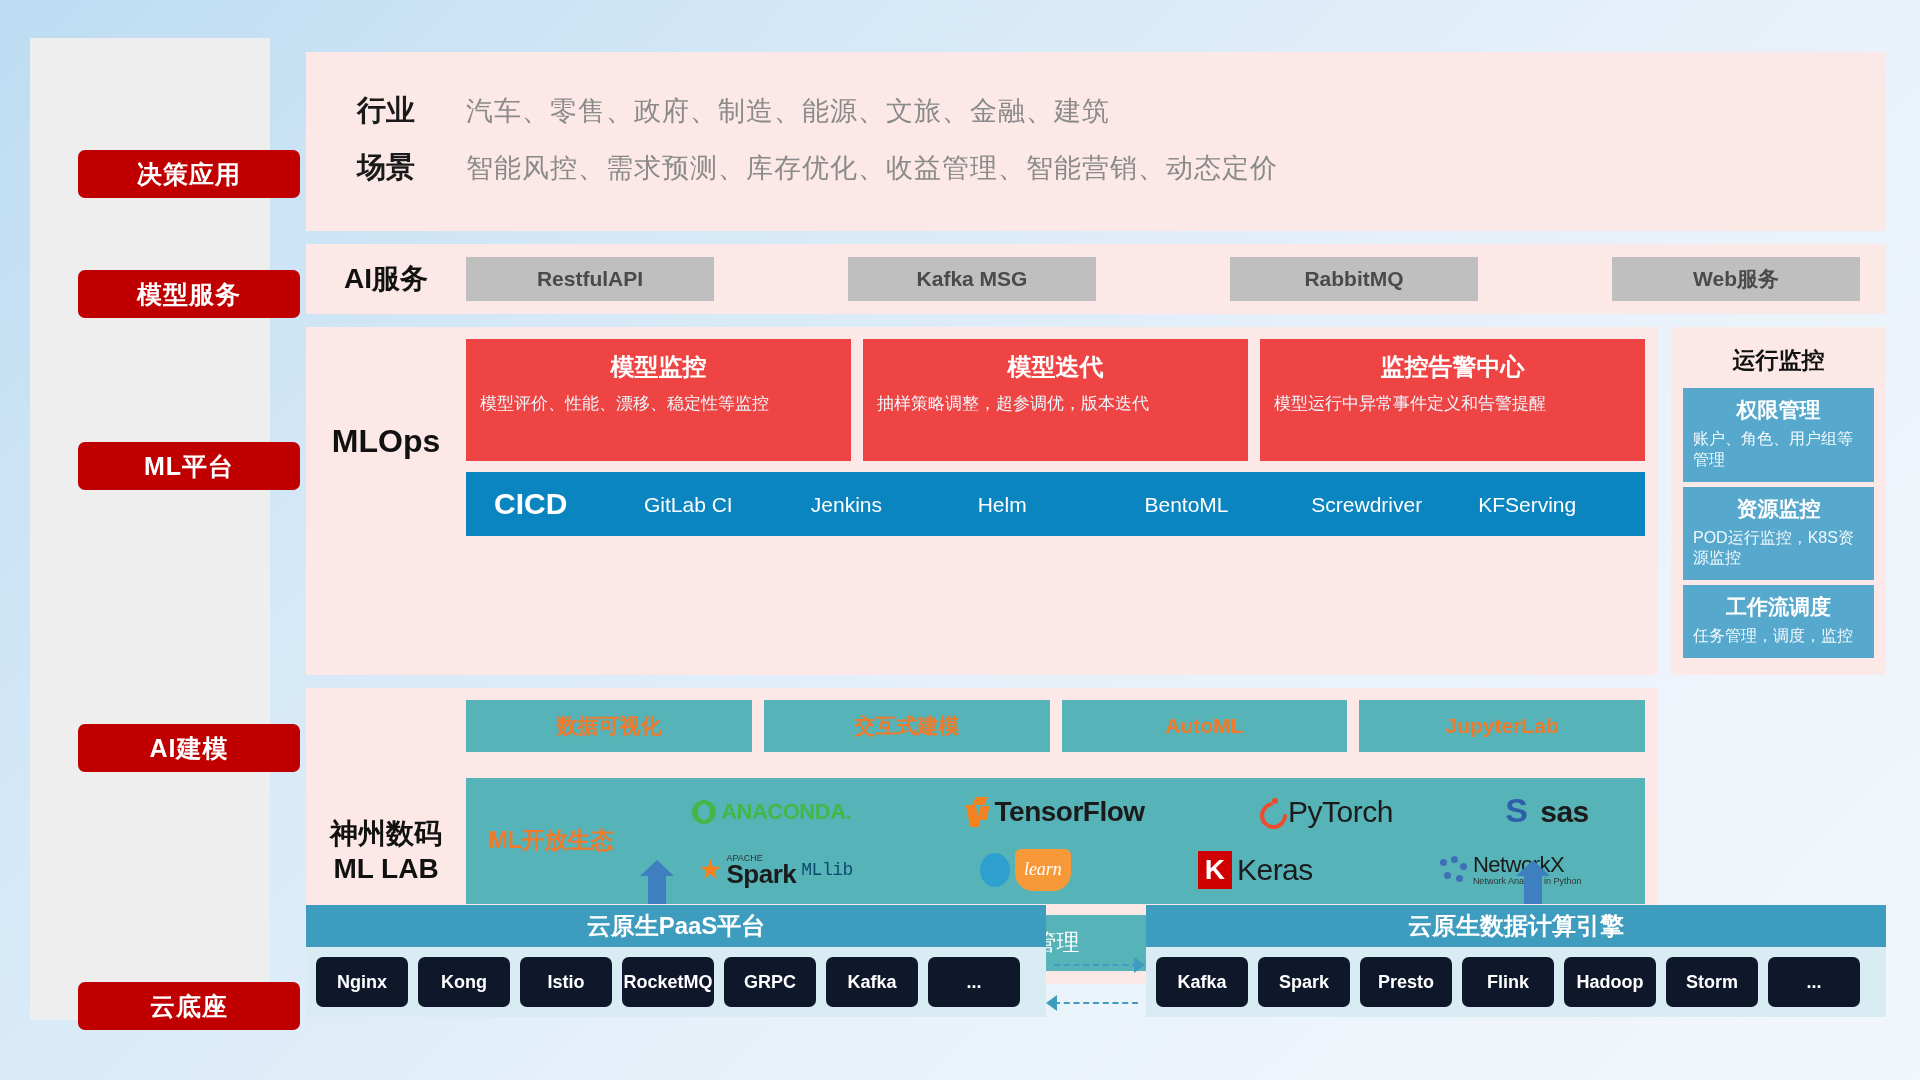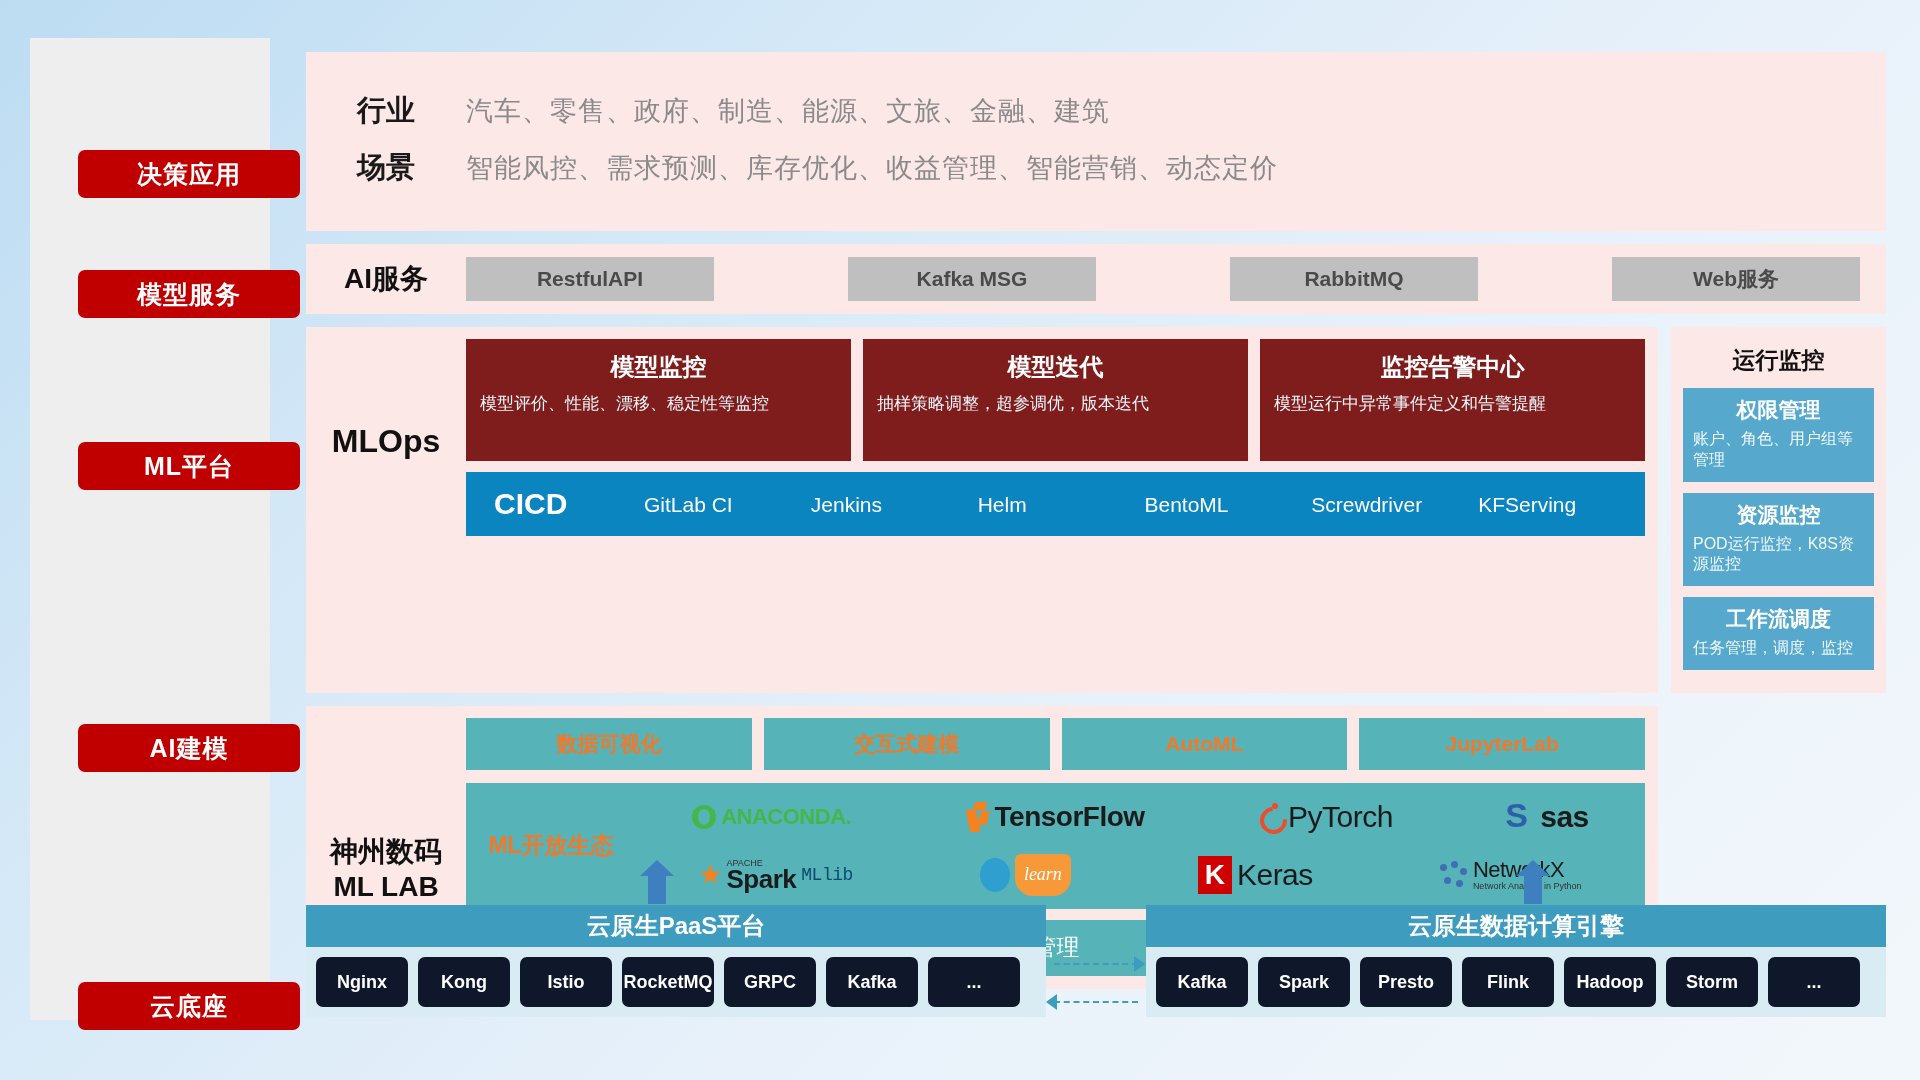--- a/index.html
+++ b/index.html
@@ -62,68 +62,68 @@
   
   #row-mlops { display: flex; gap: 13px; margin-bottom: 13px; }
   #band-mlops {
     width: 1352px; background: #fbe8e7; padding: 12px 13px 13px 0;
     display: flex; align-items: flex-start;
   }
   .mlops-label { width: 160px; flex: 0 0 160px; text-align: center; font-weight: bold; font-size: 32px; color:#111; padding-top: 84px; }
   .mlops-right { flex: 1; }
   .mlops-cards { display: flex; gap: 12px; }
   .mlops-card {
-    flex: 1; background: #7f1d1d; color: #fff; padding: 12px 14px 16px 14px;
+    flex: 1; background: #ef4444; color: #fff; padding: 12px 14px 16px 14px;
     min-height: 122px;
   }
   .mlops-card h4 { text-align: center; font-size: 24px; font-weight: bold; margin-bottom: 10px; }
   .mlops-card p { font-size: 17px; line-height: 1.35; color: #eef6fb; }
   .cicd-bar {
     margin-top: 11px; background: #0a85bf; color: #fff; height: 64px;
     display: flex; align-items: center; padding-left: 28px; gap: 0;
     overflow: hidden;
   }
   .cicd-title { font-size: 30px; font-weight: bold; flex: 0 0 150px; }
   .cicd-items { display: flex; flex: 1; }
   .cicd-item { flex: 1; font-size: 21px; line-height: 1.0; }
 
   #band-runmon {
     width: 215px; background: #fbe8e7; padding: 10px 12px 12px 12px;
   }
   #band-runmon > .rm-title { text-align: center; font-weight: bold; font-size: 23px; color: #111; margin: 8px 0 12px 0; }
-  .rm-card { background: #56a8cd; color: #fff; padding: 8px 10px 11px 10px; margin-bottom: 11px; }
+  .rm-card { background: #56a8cd; color: #fff; padding: 8px 10px 11px 10px; margin-bottom: 5px; }
   .rm-card h5 { text-align: center; font-size: 21px; font-weight: bold; margin-bottom: 5px; }
   .rm-card p { font-size: 16px; line-height: 1.3; color: #f2f9fc; }
 
   
   #row-lab { display: flex; gap: 13px; }
   #band-lab { width: 1352px; background: #fbe8e7; padding: 12px 13px 13px 0; display: flex; align-items: flex-start; }
   .lab-label { width: 160px; flex: 0 0 160px; text-align: center; font-weight: bold; font-size: 28px; color:#111; padding-top: 116px; line-height: 1.25; }
   .lab-right { flex: 1; }
-  .lab-toolrow { display: flex; gap: 12px; margin-bottom: 13px; }
+  .lab-toolrow { display: flex; gap: 12px; margin-bottom: 26px; }
   .lab-tool {
     flex: 1; height: 52px; background: #56b3b8; color: #f0792a;
     font-weight: bold; font-size: 21px;
     display: flex; align-items: center; justify-content: center;
   }
   .eco-box { background: #56b3b8; display: flex; align-items: stretch; padding: 6px 0 6px 0; }
   .eco-label { flex: 0 0 170px; display: flex; align-items: center; justify-content: center;
                color: #f0792a; font-weight: bold; font-size: 23px; }
   .eco-logos { flex: 1; display: flex; flex-direction: column; justify-content: center; gap: 2px; }
   .logo-row { display: flex; align-items: center; justify-content: space-around; height: 56px; }
   .ds-bar { background: #56b3b8; margin-top: 11px; height: 56px; display: flex; align-items: center; }
   .ds-label { flex: 0 0 170px; text-align: center; color: #f0792a; font-weight: bold; font-size: 23px; }
   .ds-items { flex: 1; display: flex; }
   .ds-item { flex: 1; text-align: center; color: #fff; font-size: 23px; }
 
   #band-lab-side { width: 215px; background: transparent; padding: 0 12px 0 12px; }
 
   
   #bottom { position: absolute; left: 306px; top: 905px; width: 1580px; }
-  .cloud-wrap { display: flex; align-items: flex-start; }
+  .cloud-wrap { display: flex; align-items: center; }
   .cloud-panel { background: #d9ecf3; }
   .cloud-head { background: #3e9cbe; color: #fff; text-align: center; font-size: 24px; font-weight: bold; height: 42px; display:flex; align-items:center; justify-content:center; }
   .cloud-chips { display: flex; gap: 10px; padding: 10px; }
   .cchip {
     background: #0f172a; color: #fff; border-radius: 7px;
     font-size: 18px; font-weight: bold; text-align: center;
     min-height: 50px; display: flex; align-items: center; justify-content: center;
     padding: 4px 6px; line-height: 1.15;
   }
   #paas-panel { width: 740px; }

